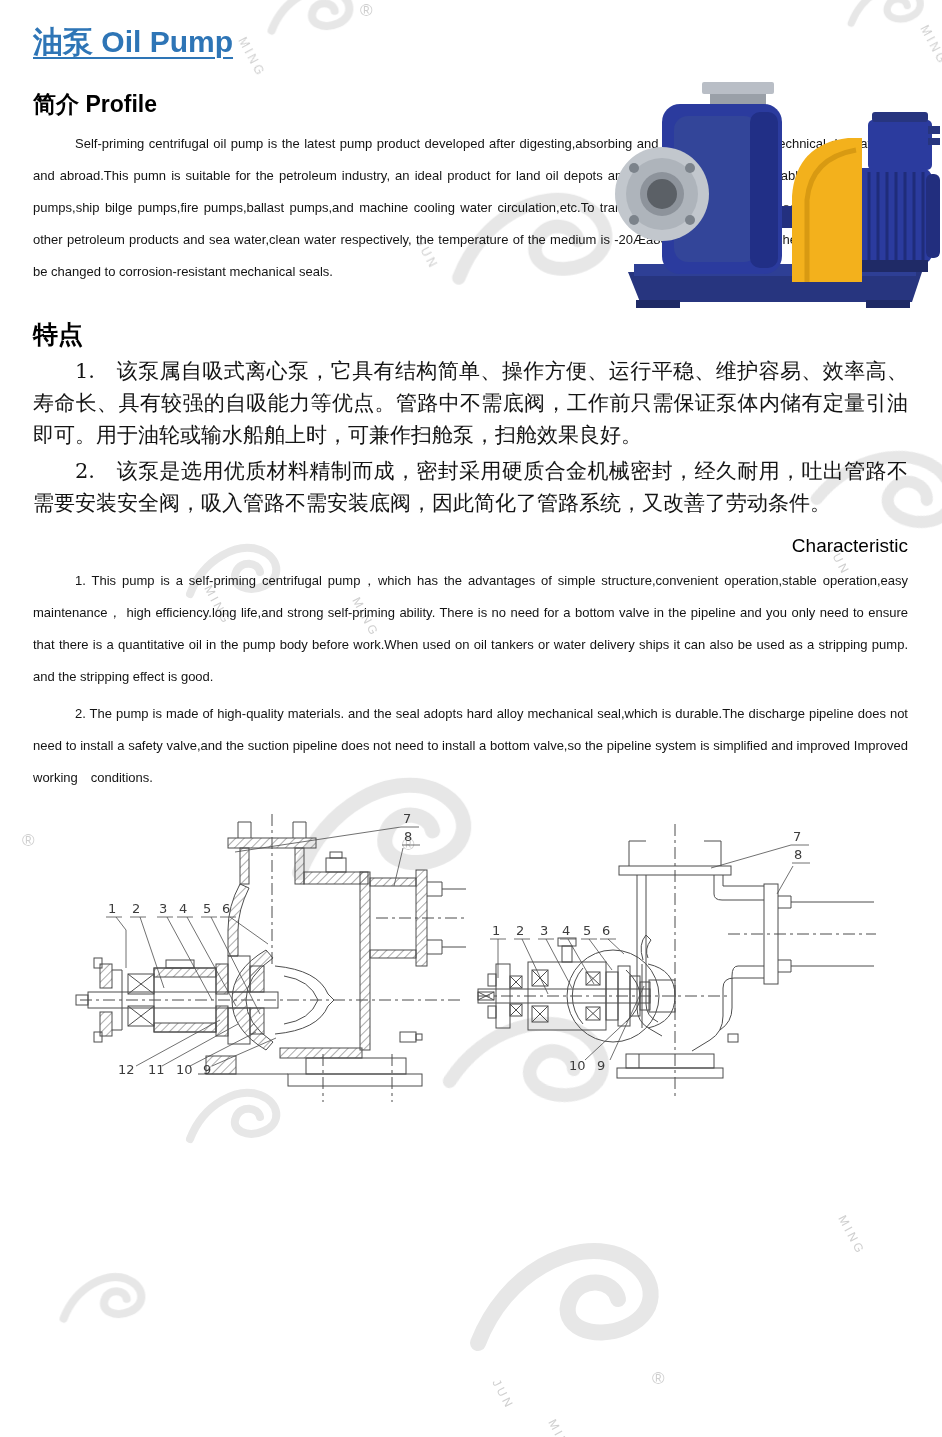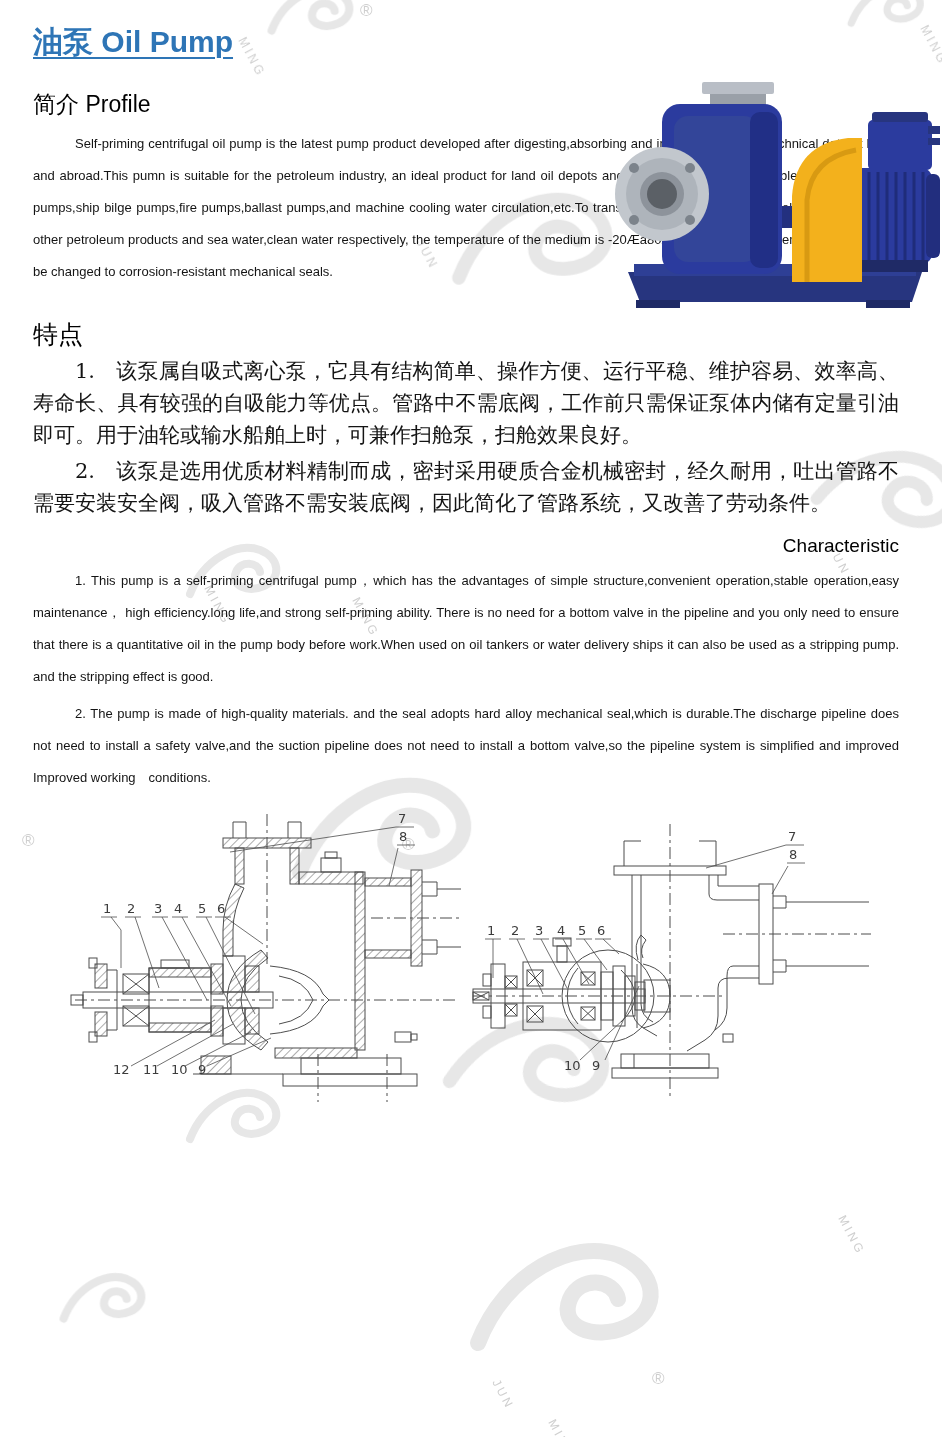--- a/index.html
+++ b/index.html
@@ -1,23 +1,23 @@
 <!DOCTYPE html>
 <html><head>
 <meta charset="utf-8">
 <style>
   html,body{margin:0;padding:0;background:#ffffff;}
   body{width:942px;height:1437px;position:relative;overflow:hidden;
        font-family:"Liberation Sans",sans-serif;color:#141414;}
   .wm-layer{position:absolute;left:0;top:0;z-index:0;}
-  .page{position:relative;z-index:1;padding:18px 43px 0 33px;box-sizing:border-box;width:942px;}
+  .page{position:relative;z-index:1;padding:18px 34px 0 33px;box-sizing:border-box;width:942px;}
   .doc-title{font-size:30px;font-weight:bold;color:#2E75B6;margin:4px 0 0 0;
              text-decoration:underline;text-decoration-thickness:2px;text-underline-offset:5px;}
-  .sec-heading{font-size:23px;font-weight:normal;margin:26px 0 0 0;color:#000;}
-  .features-heading{font-size:25px;font-weight:normal;margin:30px 0 0 0;color:#000;
+  .sec-heading{font-size:23px;font-weight:bold;margin:26px 0 0 0;color:#000;}
+  .features-heading{font-size:25px;font-weight:bold;margin:30px 0 0 0;color:#000;
                     font-family:"DejaVu Serif","Liberation Serif",serif;}
   .char-heading{font-size:19px;font-weight:normal;margin:16px 0 8px 0;color:#000;text-align:right;}
   .zh{font-family:"DejaVu Serif","Liberation Serif",serif;font-size:21px;line-height:32px;
       text-align:justify;margin:8px 0 0 0;}
   .zh.intro{width:584px;}
   .zh.feat{margin:4px 0 0 0;text-indent:42px;}
   .zh.intro{text-indent:42px;}
   .en{font-size:13px;line-height:32px;text-align:justify;margin:8px 0 0 0;text-indent:42px;}
   .pump-photo{position:absolute;left:610px;top:76px;width:330px;height:234px;}
   .diagrams{display:flex;justify-content:center;align-items:flex-start;gap:6px;

